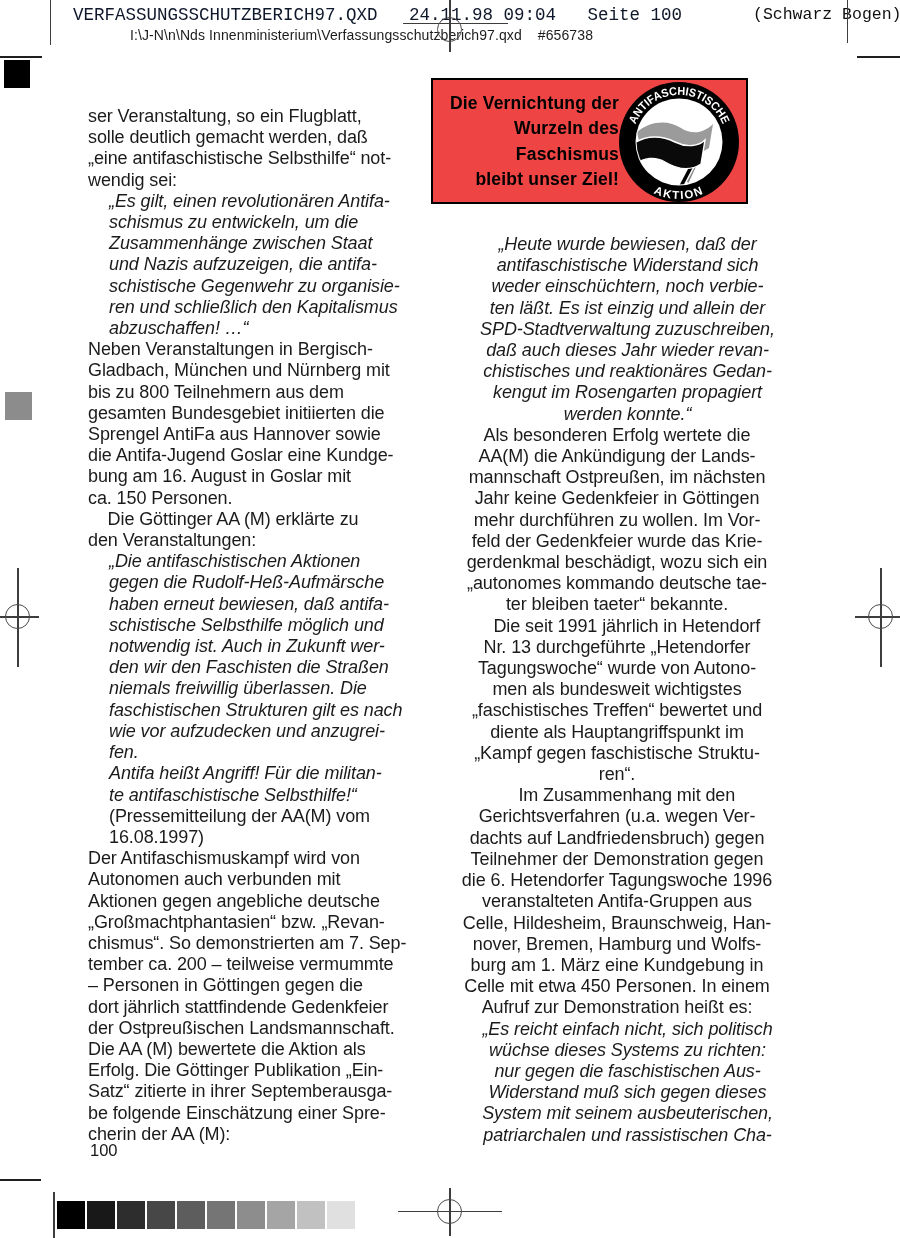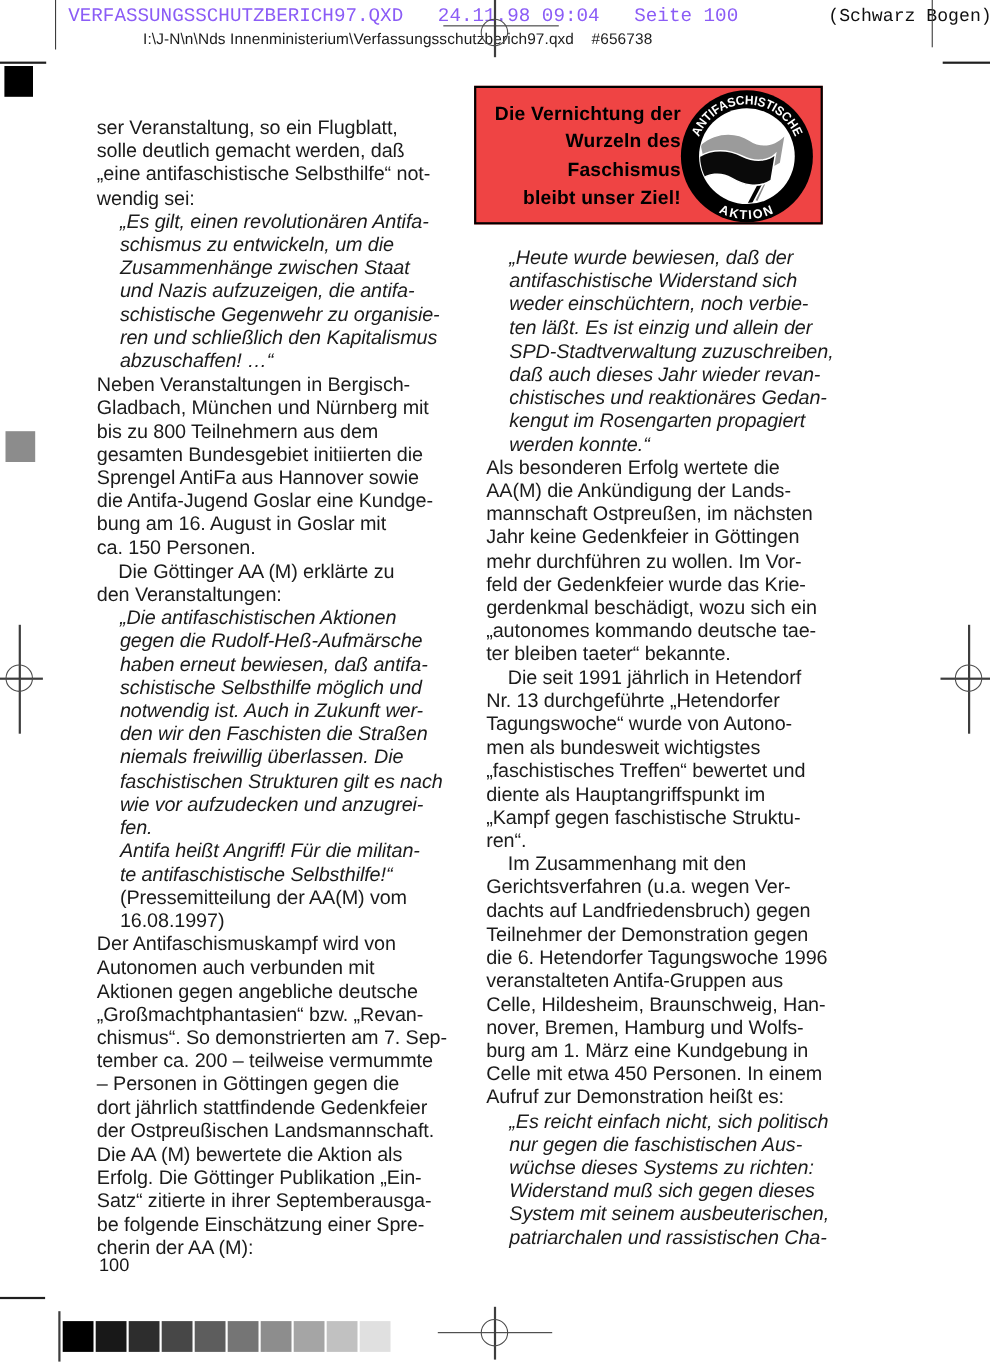--- a/index.html
+++ b/index.html
@@ -2,22 +2,22 @@
 <html><head>
 <meta charset="utf-8">
 <style>
   html,body { margin:0; padding:0; }
   body {
     width:900px; height:1238px; position:relative; background:#ffffff;
     font-family:"Liberation Sans", sans-serif; color:#1b1b1b; overflow:hidden;
   }
   
   .slug {
-    position:absolute; top:5px; left:62px; white-space:pre;
-    font-family:"Liberation Mono", monospace; font-size:17.5px; color:#8b5cf6;
+    position:absolute; top:5px; left:73px; white-space:pre;
+    font-family:"Liberation Mono", monospace; font-size:17.5px; color:#0f172a;
   }
   .slug-right {
     position:absolute; top:5px; left:753px; white-space:pre;
     font-family:"Liberation Mono", monospace; font-size:16.5px; color:#101010;
   }
   .path-line {
     position:absolute; top:27px; left:130px; white-space:pre;
     font-size:14px; color:#1c1c1c; letter-spacing:0.1px;
   }
   
@@ -35,21 +35,21 @@
   }
   .slogan {
     position:absolute; left:8px; top:11px; width:178px; text-align:right;
     font-weight:bold; font-size:17.5px; line-height:25.4px; color:#000;
     letter-spacing:0.2px;
   }
   .logo-svg { position:absolute; left:184px; top:0px; }
   
   .col { position:absolute; font-size:18px; line-height:21.2px; letter-spacing:-0.1px;margin-top:24px; }
   .col-left  { left:88px;  top:82px;  width:342px; }
-  .col-right { left:442px; top:200px; width:350px; }
+  .col-right { left:442px; top:210px; width:350px;text-align:center; }
   .line { white-space:pre; }
   .block.quote { font-style:italic; padding-left:21px; }
   .block.attribution { padding-left:21px; }
   
   .page-num { position:absolute; left:90px; top:1141px; font-size:16.5px; color:#161616; }
   .gs-bar { position:absolute; left:57px; top:1201px; display:flex; gap:2px; }
   .gs-bar div { width:28px; height:28px; }
 </style>
 </head>
 <body>
@@ -216,22 +216,22 @@
       <div class="line">die 6. Hetendorfer Tagungswoche 1996</div>
       <div class="line">veranstalteten Antifa-Gruppen aus</div>
       <div class="line">Celle, Hildesheim, Braunschweig, Han-</div>
       <div class="line">nover, Bremen, Hamburg und Wolfs-</div>
       <div class="line">burg am 1. März eine Kundgebung in</div>
       <div class="line">Celle mit etwa 450 Personen. In einem</div>
       <div class="line">Aufruf zur Demonstration heißt es:</div>
     </div>
     <div class="block quote">
       <div class="line">„Es reicht einfach nicht, sich politisch</div>
+      <div class="line">wüchse dieses Systems zu richten:</div>
       <div class="line">nur gegen die faschistischen Aus-</div>
-      <div class="line">wüchse dieses Systems zu richten:</div>
       <div class="line">Widerstand muß sich gegen dieses</div>
       <div class="line">System mit seinem ausbeuterischen,</div>
       <div class="line">patriarchalen und rassistischen Cha-</div>
     </div>
   </div>
 
 <div class="page-num">100</div>
 <div class="gs-bar">
     <div style="background: rgb(0, 0, 0);"></div>
     <div style="background: rgb(24, 24, 24);"></div>

